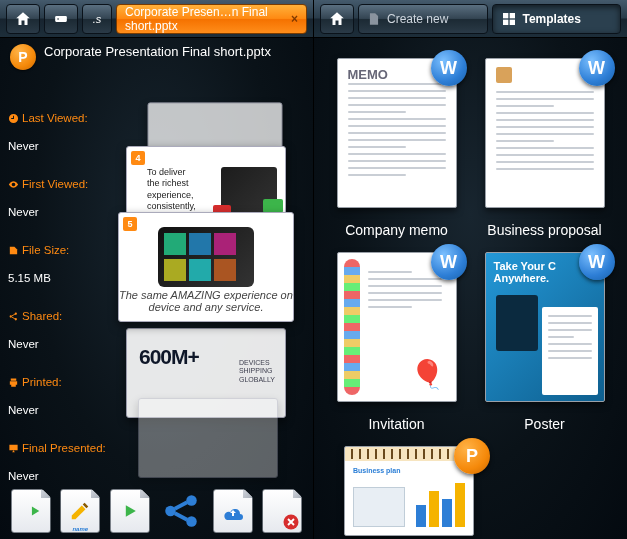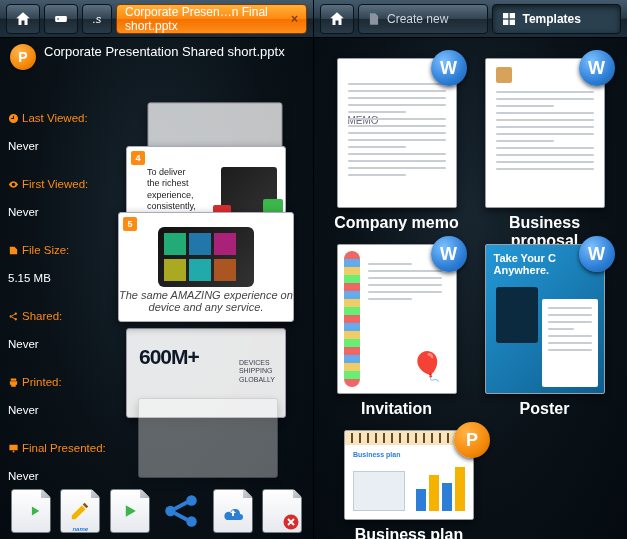--- a/index.html
+++ b/index.html
@@ -159,27 +159,27 @@
   .tpl .badge {
     position:absolute; right:-6px; top:-8px;
     width:36px; height:36px; border-radius:50%;
     display:flex;align-items:center;justify-content:center;
     color:#fff; font-weight:bold; font-size:18px;
     box-shadow:0 2px 4px rgba(0,0,0,0.6);
     z-index:2;
   }
   .badge.w { background: radial-gradient(circle at 35% 30%, #7cc0ff, #2d7ed6 60%, #185ea6);}
   .badge.p { background: radial-gradient(circle at 35% 30%, #ffb347, #f5890a 60%, #c96700);}
-  .tpl-label { color:#fff; font-size:16px; margin-top:6px; text-align:center; height:14px; font-weight:bold;}
+  .tpl-label { color:#fff; font-size:14px; margin-top:14px; text-align:center; height:14px; font-weight:normal;}
 
   
   .doc-lines { position:absolute; left:10px; right:10px; top:24px; }
   .doc-lines i{ display:block; height:2px; background:#c9ced5; margin-bottom:5px; border-radius:1px;}
   .doc-lines i.short{ width:60%;}
-  .thumb .hdr{position:absolute; left:10px; top:8px; font-size:10px; color:#667; font-weight:normal;margin-top:48px;}
+  .thumb .hdr{position:absolute; left:10px; top:8px; font-size:13px; color:#667; font-weight:bold;}
   .thumb.color { background: linear-gradient(135deg,#2498d7,#0e5f8f); }
   .thumb.spiral { background: linear-gradient(to bottom, #f7e5c0 0 14px, #fff 14px);}
   .thumb.spiral::before{
     content:""; position:absolute; left:6px; right:6px; top:2px; height:10px;
     background: repeating-linear-gradient(to right, #6a4a1d 0 2px, transparent 2px 8px);
   }
 
   svg { display:block; }
 </style>
 </head>
@@ -204,21 +204,21 @@
     </div>
     <div class="tb-tab">
       <span style="overflow:hidden;text-overflow:ellipsis;">Corporate Presen…n Final short.pptx</span>
       <span class="close">×</span>
     </div>
   </div>
 
   <div class="file-header">
     <div class="p-badge">P</div>
     <div style="min-width:0">
-      <div class="file-title">Corporate Presentation Shared short.pptx</div>
+      <div class="file-title">Corporate Presentation Final short.pptx</div>
     </div>
   </div>
 
   <div class="meta-list">
     <div class="meta-item">
       <div class="meta-label">
           <svg viewBox="0 0 24 24">
             <path d="M12 2a10 10 0 100 20 10 10 0 000-20zm1 11H7v-2h4V6h2z"></path>
           </svg>
           <span>Last Viewed:</span>

